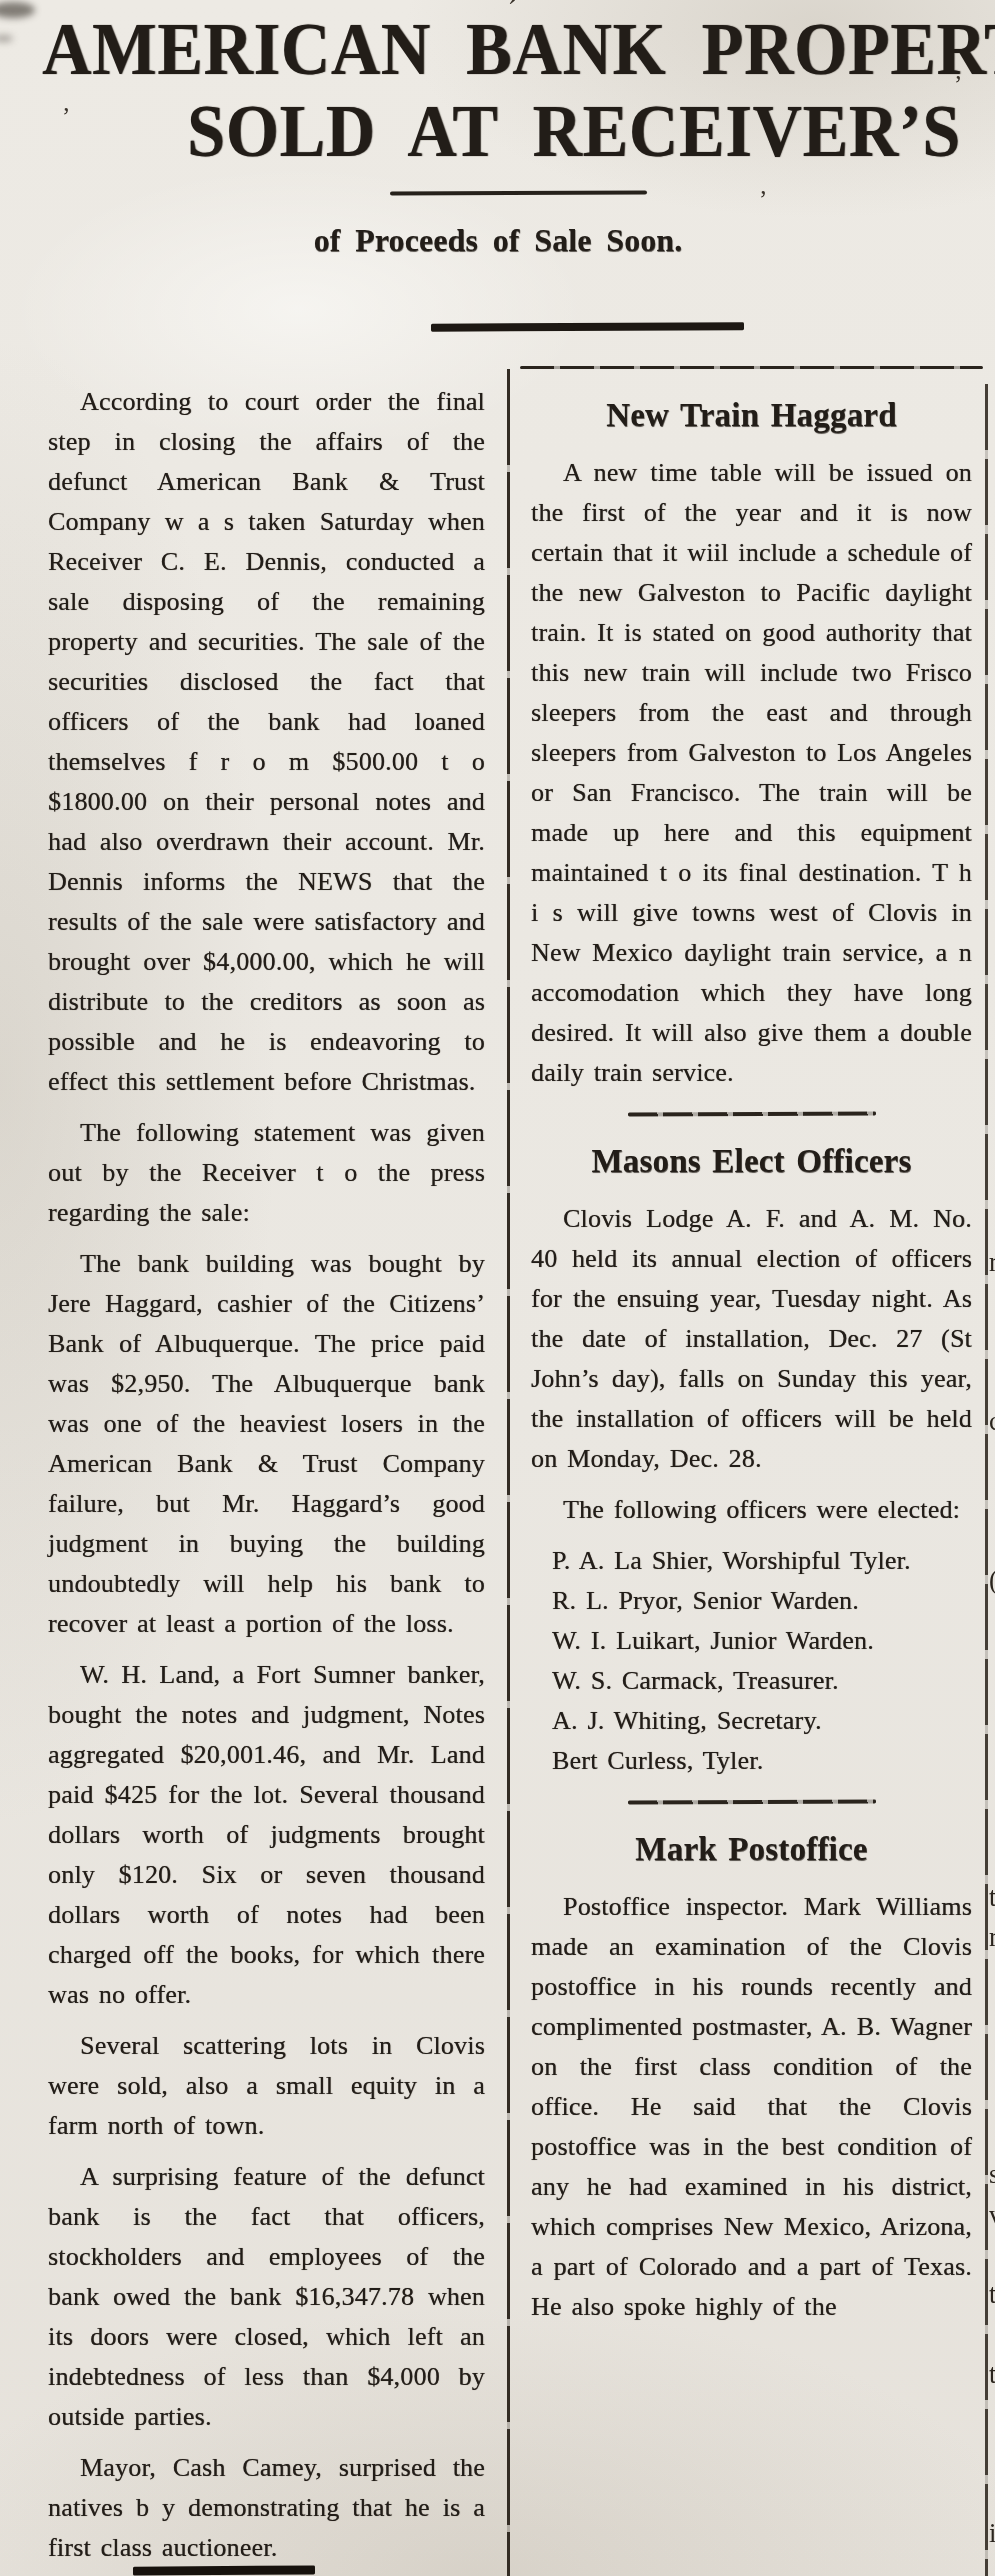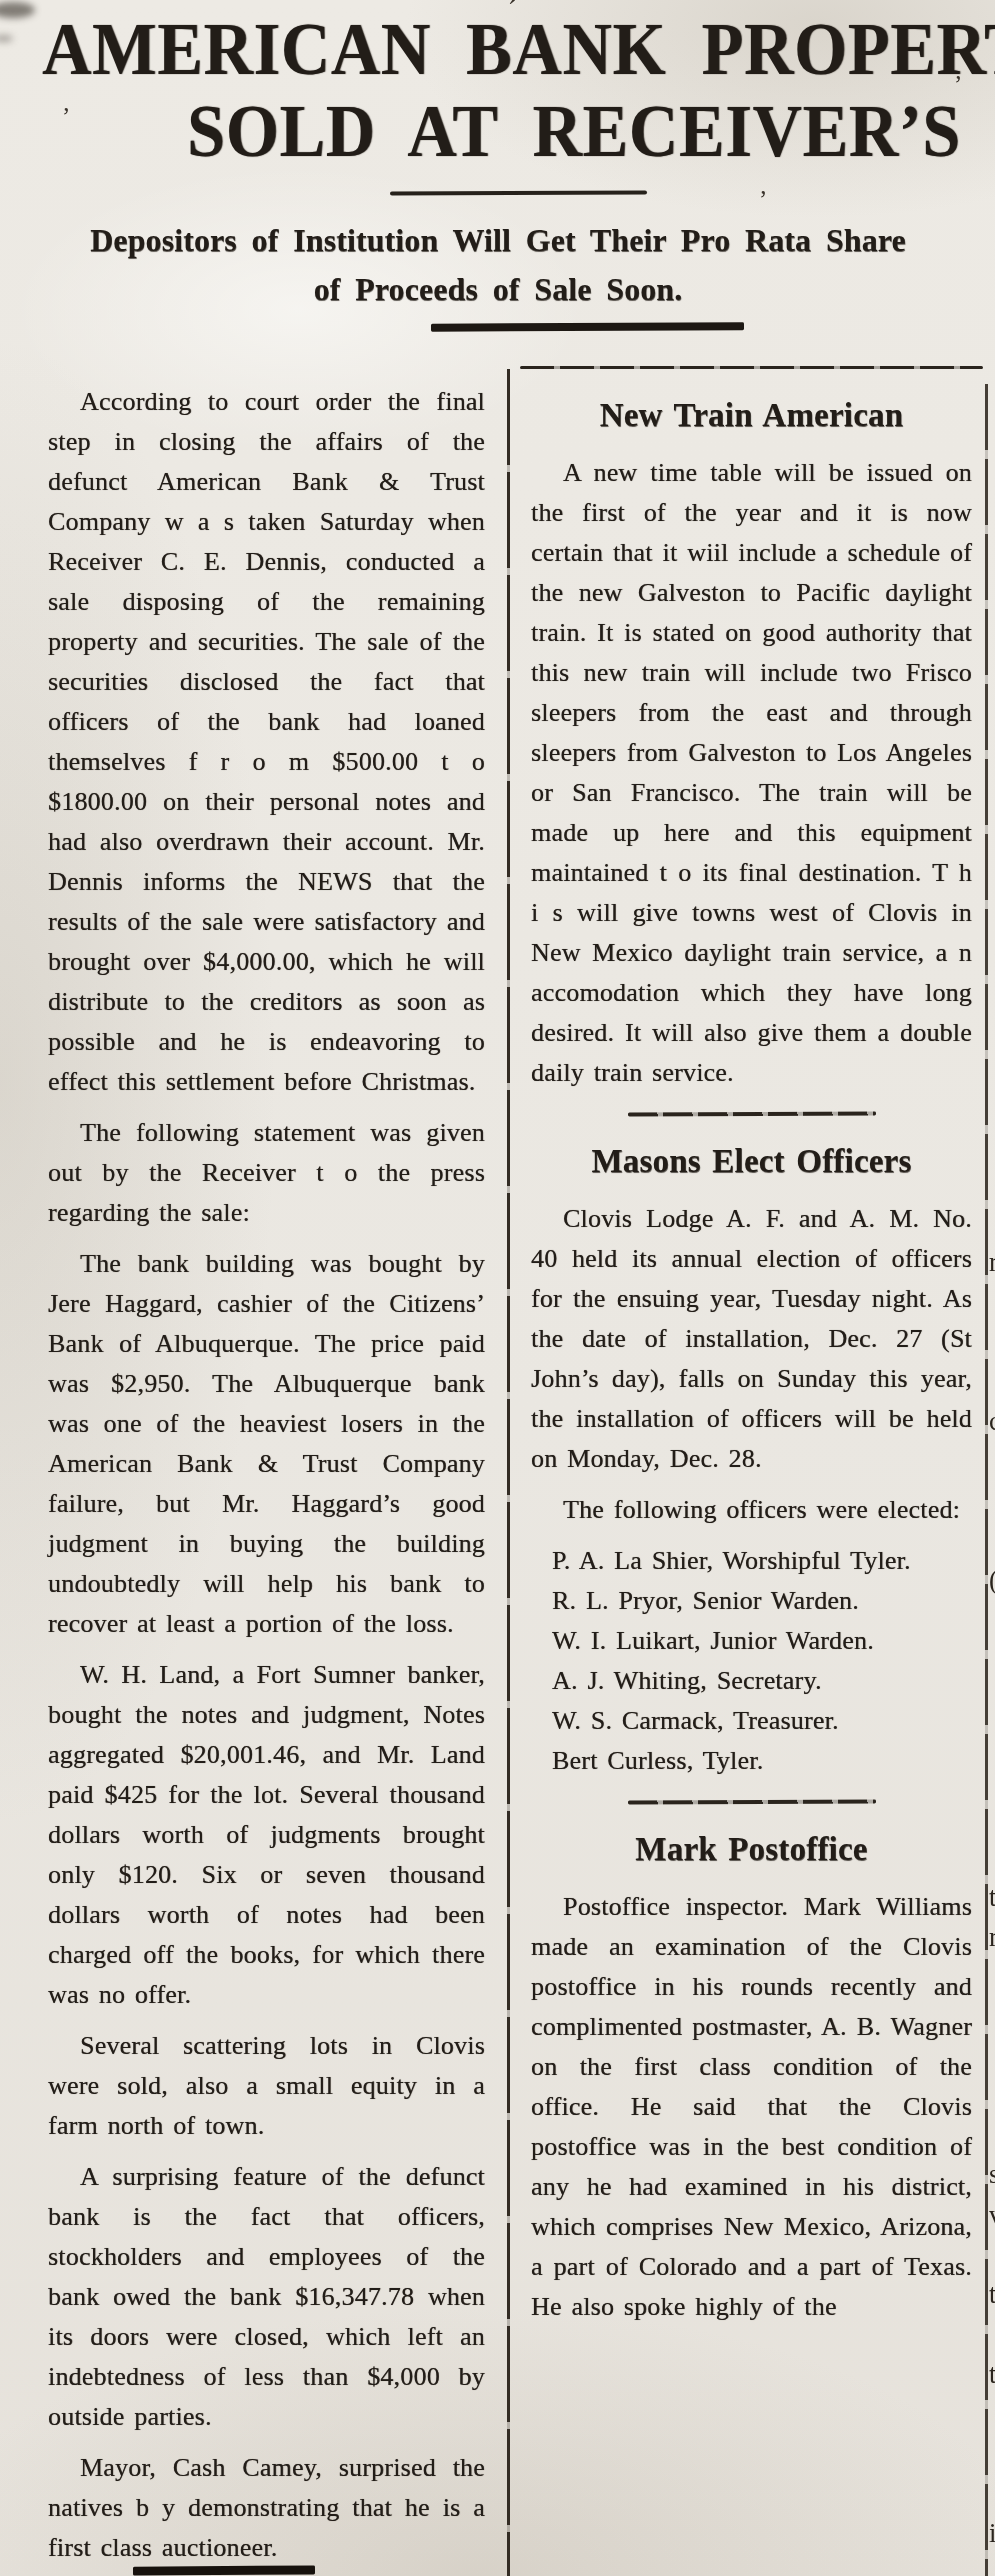--- a/index.html
+++ b/index.html
@@ -96,55 +96,54 @@
 </style>
 </head>
 <body>
 
 <div class="page">
 
   <div class="headline1 ink">AMERICAN BANK PROPERTY</div>
   <div class="headline2 ink">SOLD AT RECEIVER’S SALE</div>
   <div class="rule-a"></div>
   <div class="subhead">
-    <div>Depositors of  Institution Will Get Their  Pro Rata  Share</div>
     <div>of Proceeds of Sale Soon.</div>
   </div>
   <div class="rule-b"></div>
 
   <div class="col-left body-text ink">
     <p>According to court order the final step in closing the affairs of the defunct American Bank &amp; Trust Company w a s taken Saturday when Receiver C. E. Dennis, conducted a sale disposing of the remaining property and securities. The sale of the securities disclosed the fact that officers of the bank had loaned themselves f r o m $500.00 t o $1800.00 on their personal notes and had also overdrawn their account. Mr. Dennis informs the NEWS that the results of the sale were satisfactory and brought over $4,000.00, which he will distribute to the creditors as soon as possible and he is endeavoring to effect this settlement before Christmas.</p>
     <p>The following statement was given out by the Receiver t o the press regarding the sale:</p>
     <p>The bank building was bought by Jere Haggard, cashier of the Citizens’ Bank of Albuquerque. The price paid was $2,950.  The Albuquerque bank was one of the heaviest losers in the American Bank &amp; Trust Company failure, but Mr. Haggard’s good judgment in buying the building undoubtedly will help his bank to recover at least a portion of the loss.</p>
     <p>W. H. Land, a Fort Sumner banker, bought the notes and judgment, Notes aggregated $20,001.46, and Mr. Land paid $425 for the lot.  Several thousand dollars worth of judgments brought only $120.  Six or seven thousand dollars worth of notes had been charged off the books, for which there was no offer.</p>
     <p>Several scattering lots in Clovis were sold, also a small equity in a farm north of town.</p>
     <p>A surprising feature of the defunct bank is the fact that officers, stockholders and employees of the bank owed the bank $16,347.78 when its doors were closed, which left an indebtedness of less than $4,000 by outside parties.</p>
     <p>Mayor, Cash Camey, surprised the natives b y demonstrating that he is a first class auctioneer.</p>
   </div>
 
   <div class="vrule-center"></div>
   <div class="vrule-right"></div>
 
   <div class="col-right body-text ink">
     <div class="toprule"></div>
 
-    <div class="article-title">New Train American</div>
+    <div class="article-title">New Train Haggard</div>
     <p>A new time table will be issued on the first of the year and it is now certain that it wiil include a schedule of the new Galveston to Pacific daylight train.  It is stated on good authority that this new train will include two Frisco sleepers from the east and through sleepers from Galveston to Los Angeles or San Francisco.  The train will be made up here and this equipment maintained t o its final destination.  T h i s will give towns west of Clovis in New Mexico daylight train service, a n accomodation which they have long desired.  It will also give them a double daily train service.</p>
 
     <div class="divider-sm"></div>
 
     <div class="article-title">Masons Elect Officers</div>
     <p>Clovis Lodge A. F. and A. M. No. 40 held its annual election of officers for the ensuing year, Tuesday night.  As the date of installation, Dec. 27 (St John’s day), falls on Sunday this year, the installation of officers will be held on Monday, Dec. 28.</p>
     <p>The following officers were elected:</p>
     <div class="officer-list">
       <p>P. A. La Shier,  Worshipful Tyler.</p>
       <p>R. L. Pryor, Senior Warden.</p>
       <p>W. I. Luikart, Junior Warden.</p>
+      <p>W. S. Carmack, Treasurer.</p>
       <p>A. J. Whiting, Secretary.</p>
-      <p>W. S. Carmack, Treasurer.</p>
       <p>Bert Curless, Tyler.</p>
     </div>
 
     <div class="divider-sm"></div>
 
     <div class="article-title">Mark Postoffice</div>
     <p>Postoffice inspector. Mark Williams made an examination of the Clovis postoffice in his rounds recently and complimented postmaster, A. B. Wagner on the first class condition of the office.  He said that the Clovis postoffice was in the best condition of any he had examined in his district, which comprises New Mexico, Arizona, a part of Colorado and a part of Texas. He also spoke highly of the</p>
   </div>
 
   <div class="bottom-bar"></div>

